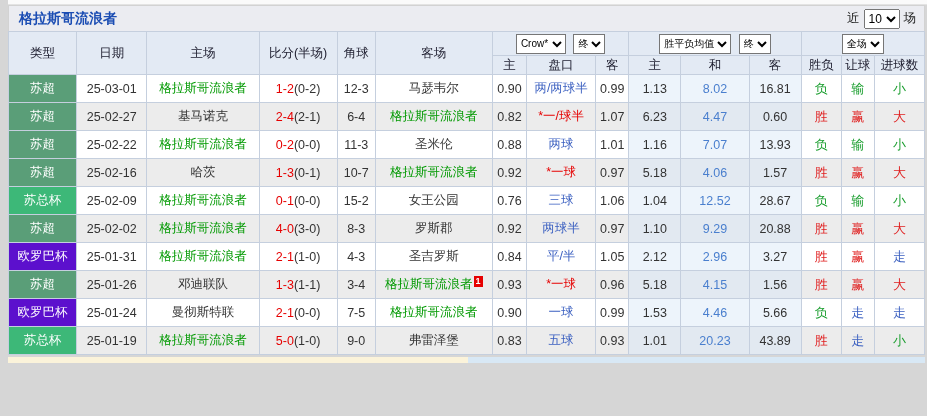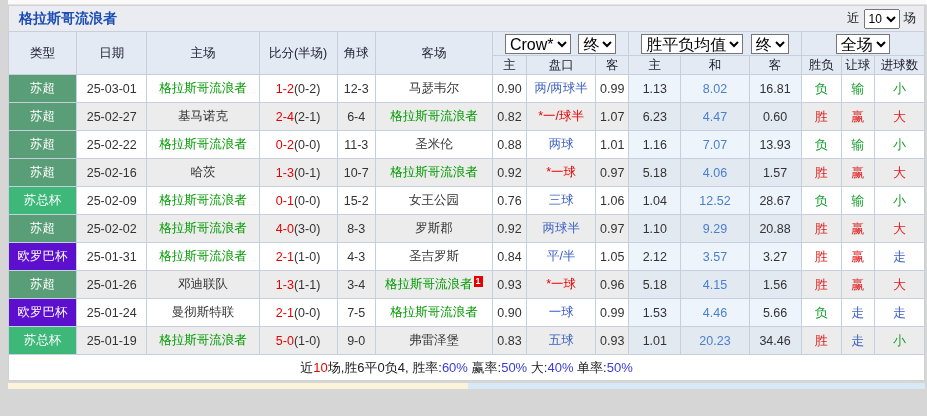--- a/index.html
+++ b/index.html
@@ -24,21 +24,21 @@
   .cb { display:inline-block; width:13px; height:13px; border-radius:2px; margin:0 2px 0 6px; vertical-align:-2px; }
   .cb.checked { background:#2196f3; color:#fff; font-size:11px; line-height:13px; text-align:center; font-weight:bold; }
   .cb.unchecked { background:#fff; border:1px solid #8f8f8f; }
 
   
   table { border-collapse:collapse; table-layout:fixed; width:917px; background:#fff; }
   th, td { border:1px solid #c5cfde; text-align:center; padding:0; overflow:hidden; white-space:nowrap; }
   thead th { background:#e3eaf4; font-weight:normal; color:#223; }
   tr.selrow th { height:24px; }
   tr.labrow th { height:19px; }
-  .selrow select { font-size:16px; height:20px; margin:0 2px; background:#fff; }
+  .selrow select { font-size:10px; height:20px; margin:0 2px; background:#fff; }
   tbody td { height:28px; }
   tbody tr:nth-child(even) td { background:#ececec; }
   tbody tr:nth-child(odd)  td { background:#ffffff; }
   tbody tr:nth-child(odd)  td.tint { background:#edf4fb; }
   tbody tr:nth-child(even) td.tint { background:#e2e9f1; }
   td.type-cell { color:#fff; }
   tbody tr:nth-child(odd) td.type-cell, tbody tr:nth-child(even) td.type-cell { background:var(--lg,#5a9e78); }
   .green { color:#009900; }
   .red   { color:#e60000; }
   .blue  { color:#3a5fc0; }
@@ -233,21 +233,21 @@
       <td class="type-cell" style="--lg: #5c10cd;">欧罗巴杯</td>
       <td class="dark">25-01-31</td>
       <td class="green">格拉斯哥流浪者</td>
       <td><span class="red">2-1</span><span class="dark">(1-0)</span></td>
       <td class="dark">4-3</td>
       <td><span class="dark">圣吉罗斯</span></td>
       <td class="dark">0.84</td>
       <td class="blue">平/半</td>
       <td class="dark">1.05</td>
       <td class="tint dark">2.12</td>
-      <td class="tint mid">3.57</td>
+      <td class="tint mid">2.96</td>
       <td class="tint dark">3.27</td>
       <td class="res red">胜</td>
       <td class="res red">赢</td>
       <td class="res blue">走</td>
     </tr>
         <tr>
       <td class="type-cell" style="--lg: #5a9e78;">苏超</td>
       <td class="dark">25-01-26</td>
       <td class="dark">邓迪联队</td>
       <td><span class="red">1-3</span><span class="dark">(1-1)</span></td>
@@ -285,30 +285,27 @@
       <td class="dark">25-01-19</td>
       <td class="green">格拉斯哥流浪者</td>
       <td><span class="red">5-0</span><span class="dark">(1-0)</span></td>
       <td class="dark">9-0</td>
       <td><span class="dark">弗雷泽堡</span></td>
       <td class="dark">0.83</td>
       <td class="blue">五球</td>
       <td class="dark">0.93</td>
       <td class="tint dark">1.01</td>
       <td class="tint mid">20.23</td>
-      <td class="tint dark">34.46</td>
+      <td class="tint dark">43.89</td>
       <td class="res red">胜</td>
       <td class="res blue">走</td>
       <td class="res green">小</td>
     </tr>
       </tbody>
   </table>
 
-  <div class="summary">
-      <span id="summary-text"><span class="s-dark">近</span><span class="s-red">10</span><span class="s-dark">场,胜6平0负4, 胜率:</span><span class="s-blue">60%</span><span class="s-dark"> 赢率:</span><span class="s-blue">50%</span><span class="s-dark"> 大:</span><span class="s-blue">40%</span><span class="s-dark"> 单率:</span><span class="s-blue">50%</span></span>
-    </div>
 
 
   <div class="bottomstrip">
     <div class="l"></div>
     <div class="r"></div>
   </div>
 </div>
 
 </body></html>

